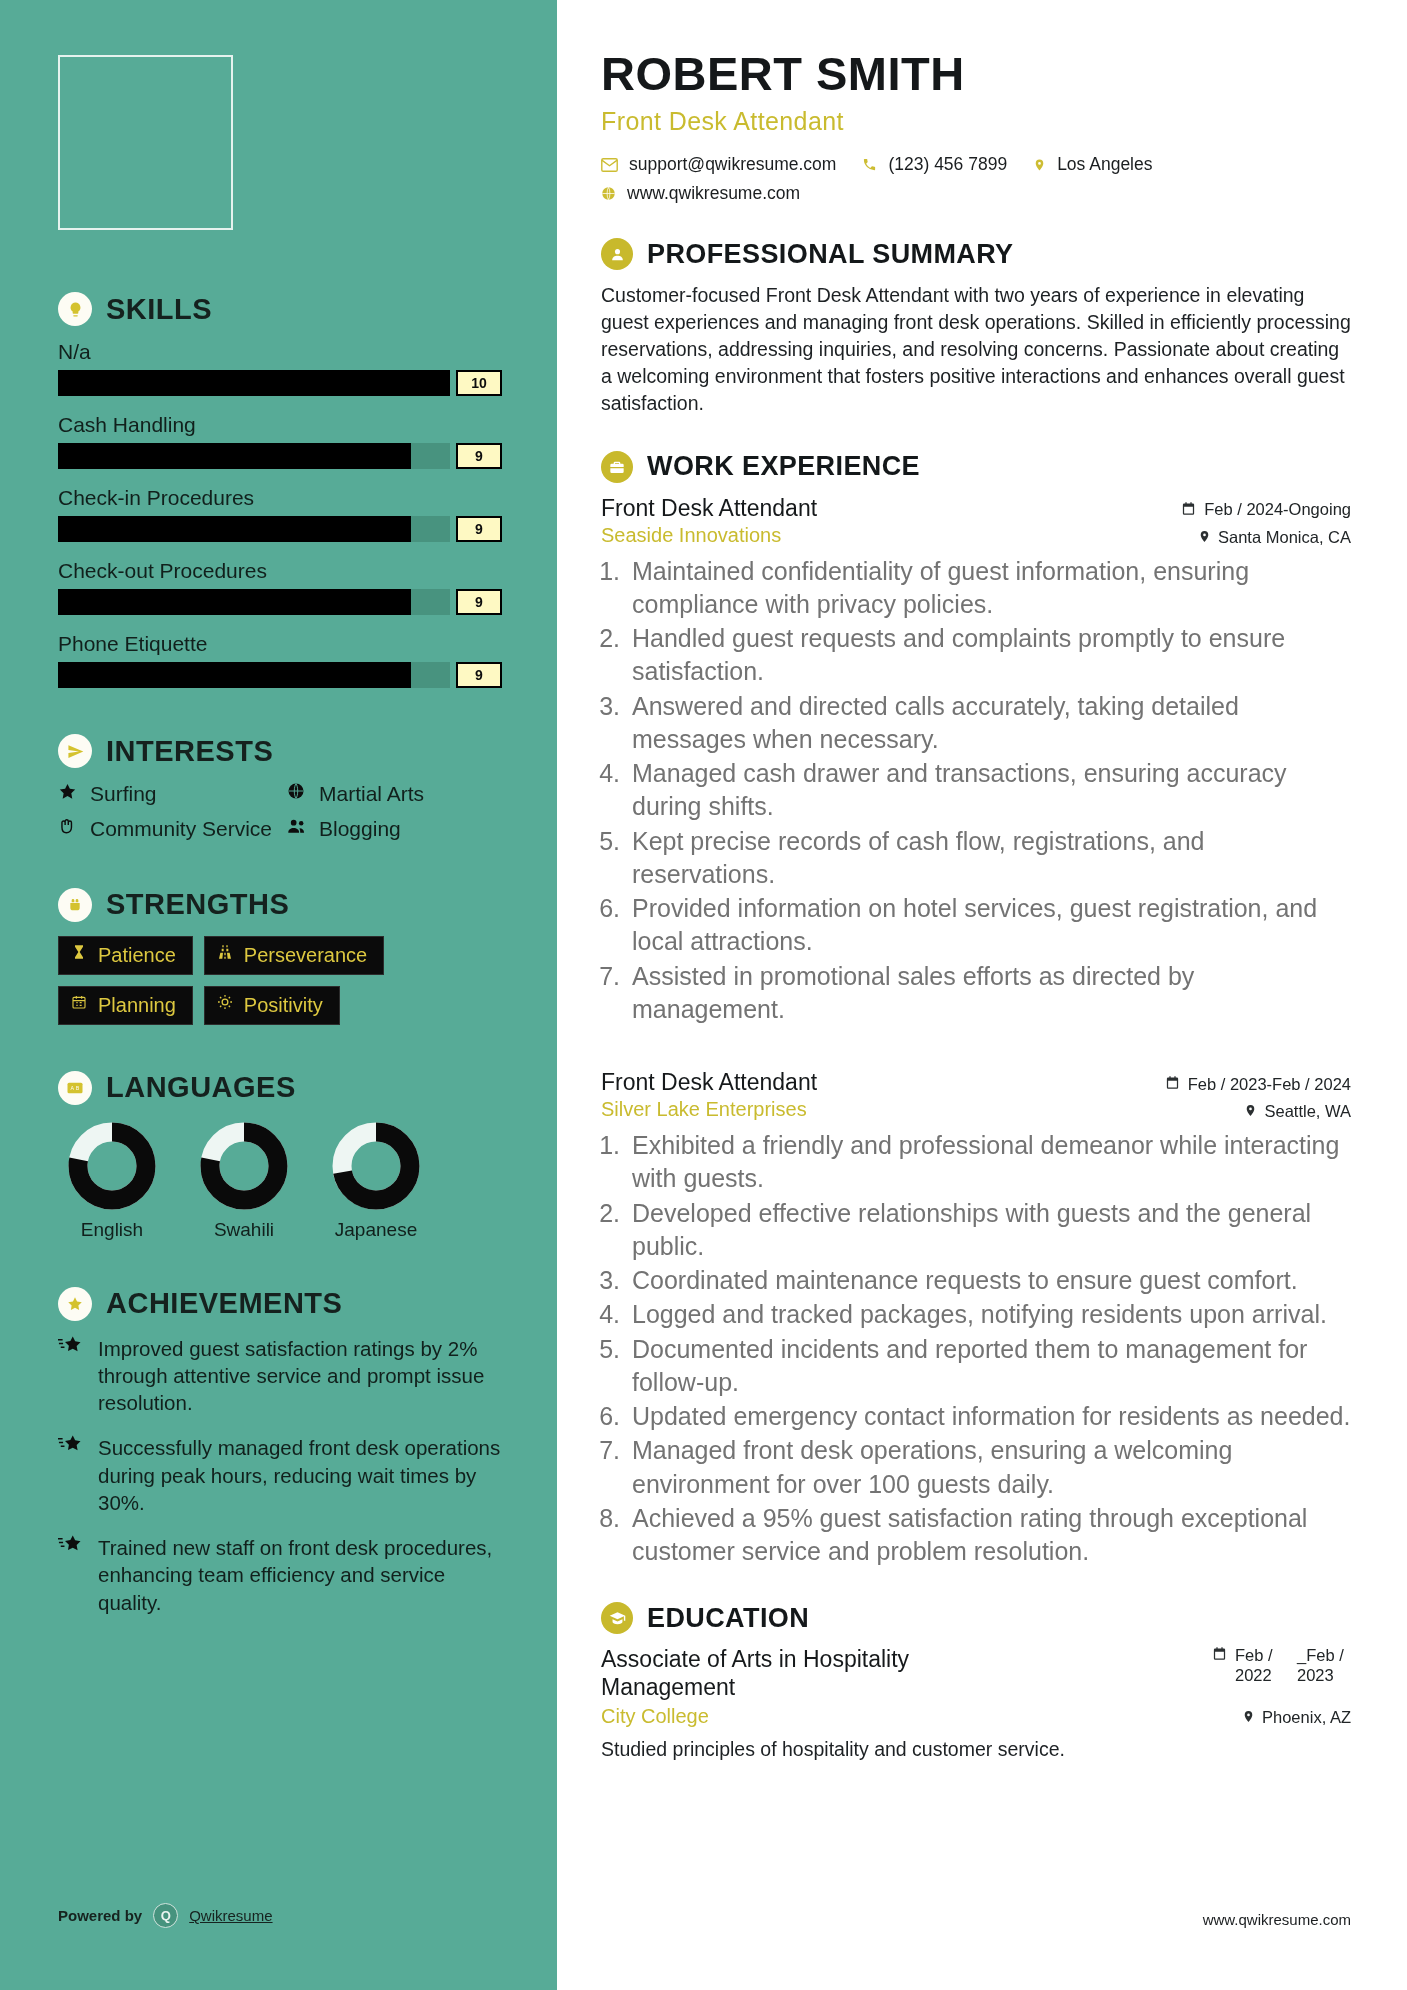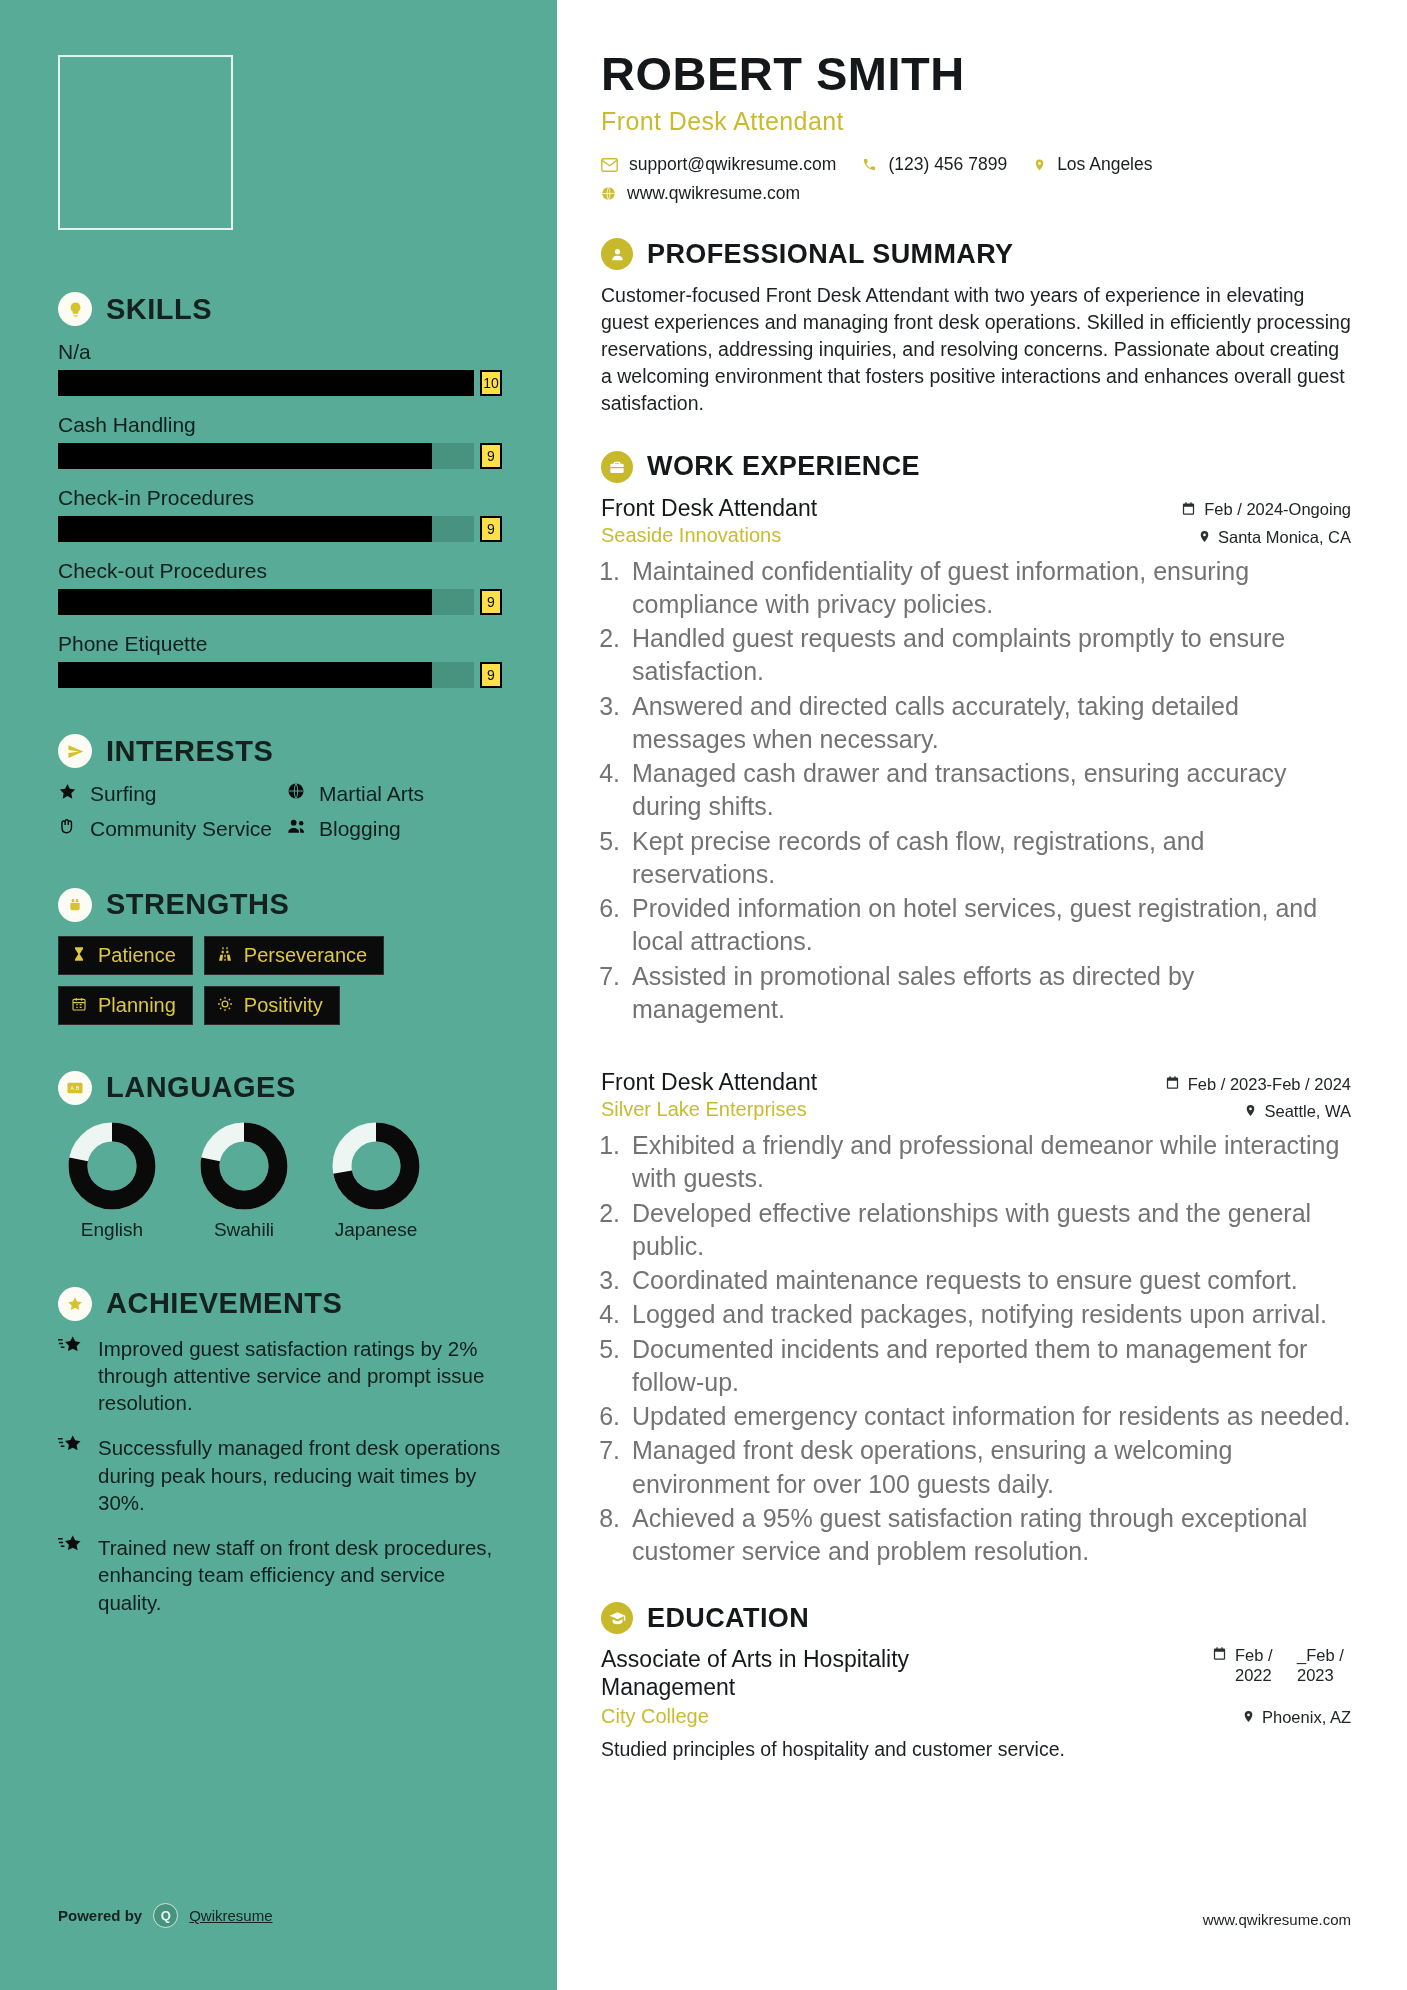--- a/index.html
+++ b/index.html
@@ -46,41 +46,41 @@
   .skill-row { margin-bottom: 17px; }
   .skill-name { font-size: 21px; color: #11201c; margin-bottom: 6px; }
   .skill-bar-wrap {
     display: flex; align-items: stretch; height: 26px; gap: 0;
   }
   .skill-track {
     flex: 1; background: #48937f; height: 26px; position: relative;
   }
   .skill-fill { background: #000; height: 100%; }
   .skill-badge {
-    width: 22px; height: 26px;
-    border: 2px solid #000; background: #fde047;
+    width: 46px; height: 26px;
+    border: 2px solid #000; background: #fef9c3;
     display: flex; align-items: center; justify-content: center;
-    font-size: 14px; font-weight: normal; color: #0d0d0d;
+    font-size: 14px; font-weight: bold; color: #0d0d0d;
     margin-left: 6px;
   }
 
   
   .interest-grid {
     display: grid; grid-template-columns: 1fr 1fr; gap: 10px 14px;
     margin-top: 6px;
   }
   .interest-item { display: flex; gap: 10px; font-size: 21px; color: #11201c; line-height: 1.15; align-items: flex-start; }
   .interest-item .ico { flex: 0 0 22px; font-size: 19px; line-height: 1.2; }
 
   
   .strength-grid { display: flex; flex-wrap: wrap; gap: 11px; margin-top: 8px; }
   .strength-chip {
     background: #0b0b0b; border: 1px solid #2c2c2c;
     padding: 7px 16px 7px 12px;
-    display: flex; align-items: flex-end; gap: 11px;
+    display: flex; align-items: flex-start; gap: 11px;
     color: #ddc840; font-size: 20px;
   }
   .strength-chip .ico { font-size: 17px; }
 
   
   .lang-row { display: flex; gap: 24px; margin-top: 14px; }
   .lang-item { width: 108px; text-align: center; }
   .lang-label { font-size: 19px; color: #11201c; margin-top: 6px; }
 
   

